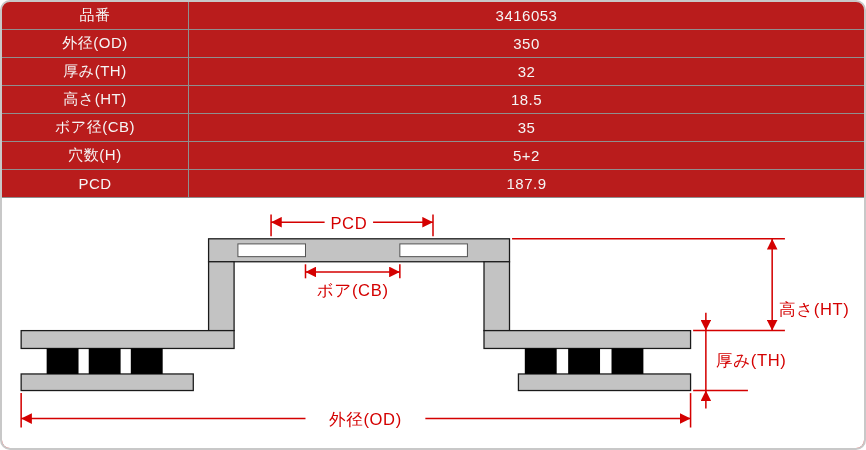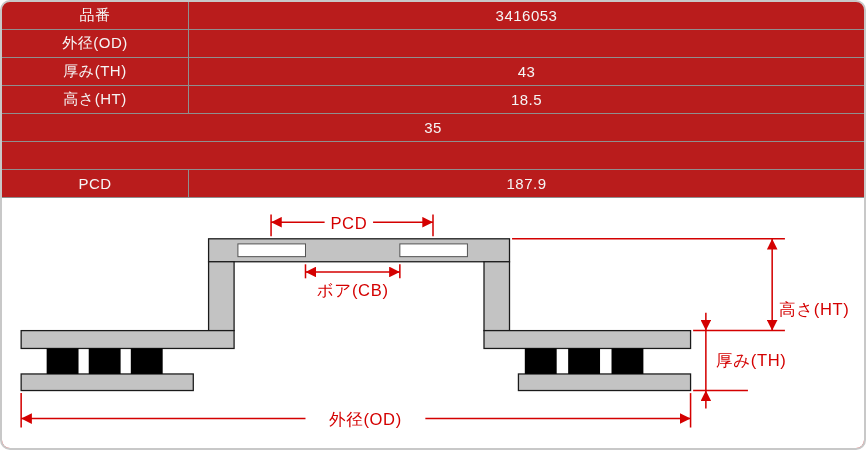--- a/index.html
+++ b/index.html
@@ -70,37 +70,41 @@
 
 <div class="spec-card">
 
   <div class="spec-row">
     <div class="cell-label">品番</div>
     <div class="cell-value">3416053</div>
   </div>
 
   <div class="spec-row">
     <div class="cell-label">外径(OD)</div>
+    <div class="cell-value">350</div>
   </div>
 
   <div class="spec-row">
     <div class="cell-label">厚み(TH)</div>
-    <div class="cell-value">43</div>
+    <div class="cell-value">32</div>
   </div>
 
   <div class="spec-row">
     <div class="cell-label">高さ(HT)</div>
     <div class="cell-value">18.5</div>
   </div>
 
   <div class="spec-row">
+    <div class="cell-label">ボア径(CB)</div>
     <div class="cell-value">35</div>
   </div>
 
   <div class="spec-row">
+    <div class="cell-label">穴数(H)</div>
+    <div class="cell-value">5+2</div>
   </div>
 
   <div class="spec-row">
     <div class="cell-label">PCD</div>
     <div class="cell-value">187.9</div>
   </div>
 
   <div class="spec-row diagram-row">
     <div class="cell-value diagram-cell">
 

